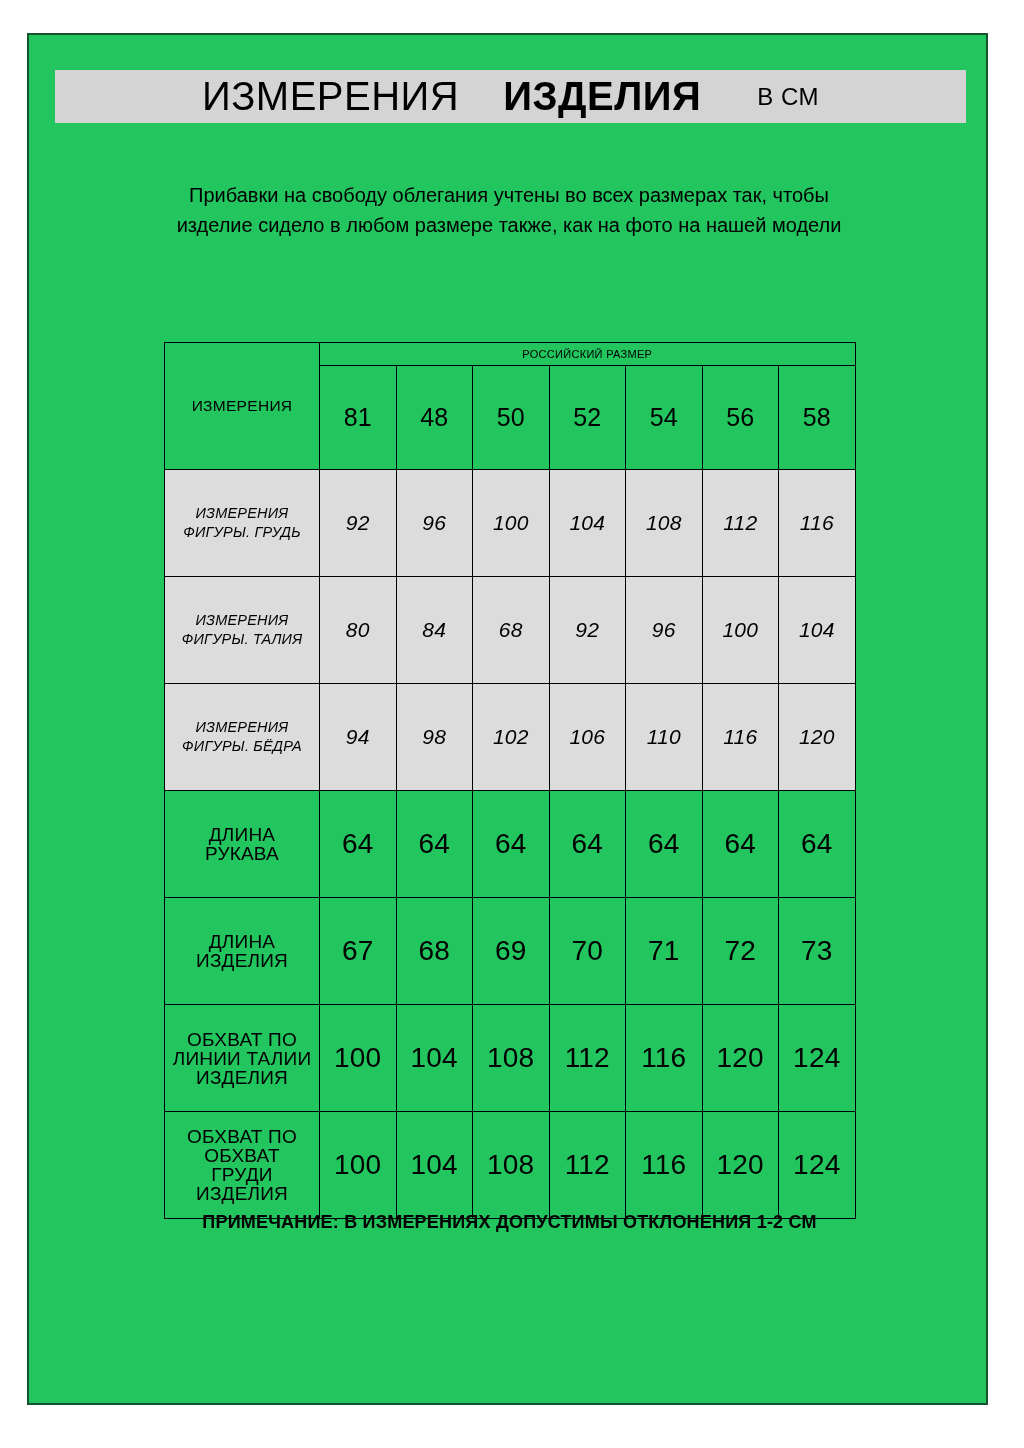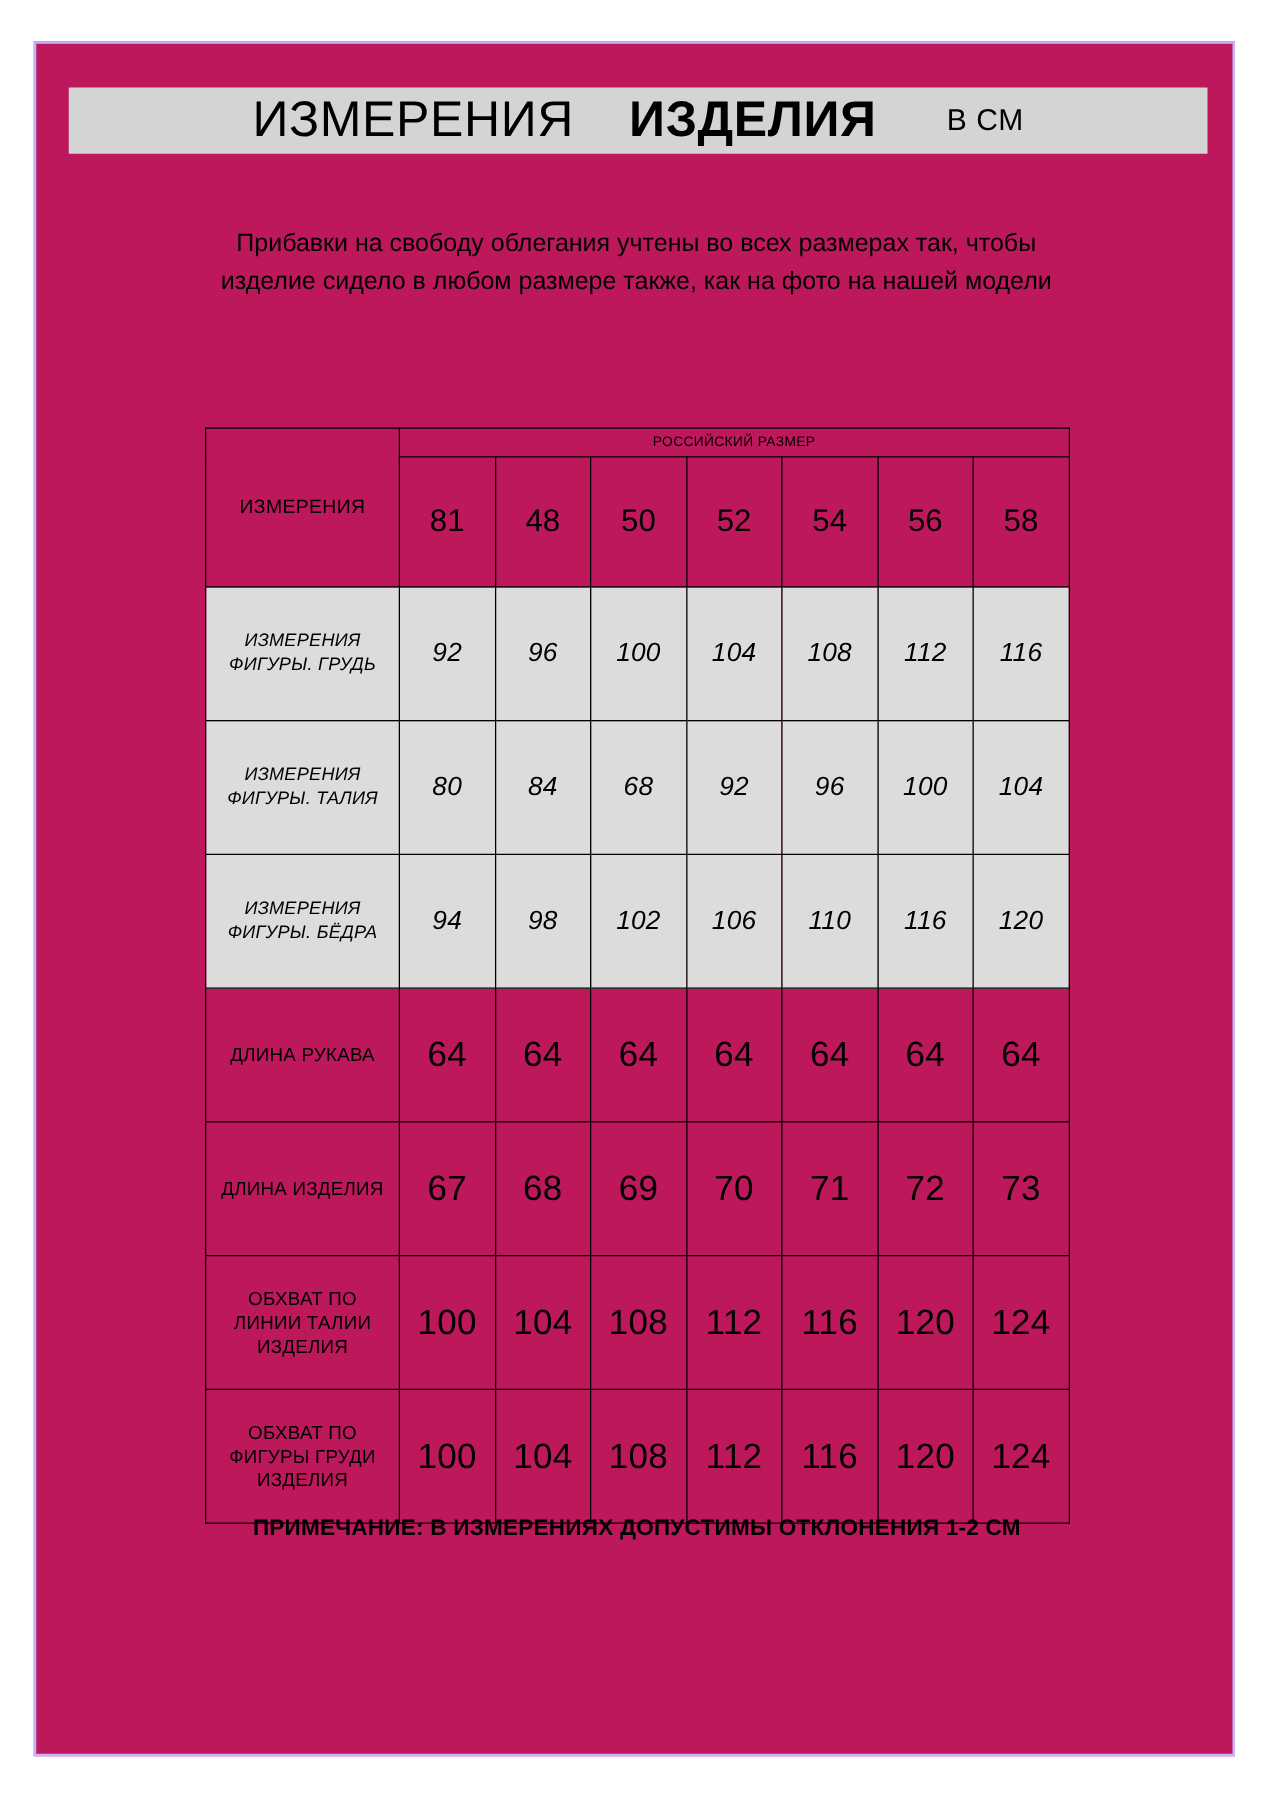--- a/index.html
+++ b/index.html
@@ -15,23 +15,23 @@
     position: relative;
     overflow: hidden;
   }
 
   .page-frame {
     position: absolute;
     left: 27px;
     top: 33px;
     width: 961px;
     height: 1372px;
-    border: 2px solid #c4b5fd;
+    border: 2px solid #14532d;
     box-sizing: border-box;
-    background: #be185d;
+    background: #22c55e;
   }
 
   
   .banner {
     position: absolute;
     left: 26px;
     top: 35px;
     width: 911px;
     height: 53px;
     background: #d4d4d4;
@@ -119,21 +119,21 @@
 
   tr.row-shaded td {
     background: #dcdcdc;
   }
   tr.row-shaded td.cell-label,
   tr.row-shaded td.cell-value {
     font-style: italic;
   }
 
   td.cell-label {
-    font-size: 15px;
+    font-size: 19px;
     line-height: 19px;
     letter-spacing: 0.2px;
     padding: 4px 6px;
   }
   td.cell-value {
     font-size: 28px;
     letter-spacing: 0.2px;
   }
   tr.row-shaded td.cell-label { font-size: 14.5px; font-weight: 400; }
   tr.row-shaded td.cell-value { font-size: 21px; }
@@ -266,21 +266,21 @@
         <td class="cell-value">108</td>
         <td class="cell-value">112</td>
         <td class="cell-value">116</td>
         <td class="cell-value">120</td>
         <td class="cell-value">124</td>
       </tr>
 
       <tr class="data-row">
         <td class="cell-label">
           <span>ОБХВАТ ПО</span><br>
-          <span>ФИГУРЫ ГРУДИ</span><br>
+          <span>ОБХВАТ ГРУДИ</span><br>
           <span>ИЗДЕЛИЯ</span>
         </td>
         <td class="cell-value">100</td>
         <td class="cell-value">104</td>
         <td class="cell-value">108</td>
         <td class="cell-value">112</td>
         <td class="cell-value">116</td>
         <td class="cell-value">120</td>
         <td class="cell-value">124</td>
       </tr>

